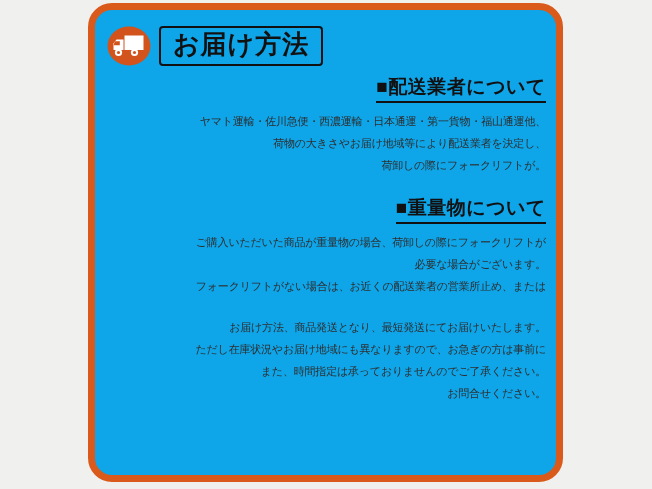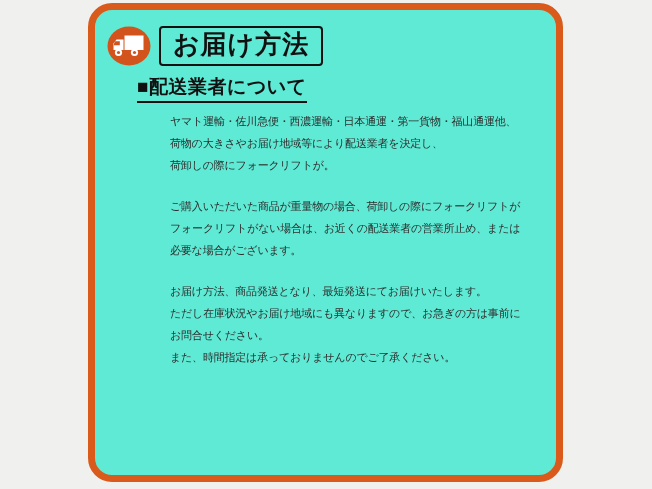--- a/index.html
+++ b/index.html
@@ -13,21 +13,21 @@
     font-family: "Liberation Sans", "DejaVu Sans", sans-serif;
     position: relative;
     overflow: hidden;
   }
   .panel {
     position: absolute;
     left: 88px;
     top: 3px;
     width: 461px;
     height: 465px;
-    background: #5eead4;
+    background: #0ea5e9;
     border: 7px solid #d95a1a;
     border-radius: 24px;
   }
   .panel-inner {
     padding: 16px 10px 10px 12px;
   }
   .header-row {
     display: flex;
     align-items: center;
     gap: 8px;
@@ -44,20 +44,21 @@
     border-radius: 4px;
     padding: 1px 12px 3px 12px;
     font-size: 26px;
     font-weight: bold;
     color: #111111;
     letter-spacing: 1px;
     line-height: 1.2;
   }
   .sections {
     padding-left: 30px;
+    text-align: right;
   }
   .section {
     margin-bottom: 19px;
   }
   .section:last-child {
     margin-bottom: 0;
   }
   .section-heading {
     display: inline-block;
     font-size: 19px;
@@ -107,31 +108,32 @@
       <div class="section">
         <div class="section-heading">■配送業者について</div>
         <div class="section-body">
           <div class="body-line">ヤマト運輸・佐川急便・西濃運輸・日本通運・第一貨物・福山通運他、</div>
           <div class="body-line">荷物の大きさやお届け地域等により配送業者を決定し、</div>
           <div class="body-line">荷卸しの際にフォークリフトが。</div>
         </div>
       </div>
 
       <div class="section">
+        <div class="section-heading">■重量物について</div>
         <div class="section-body">
           <div class="body-line">ご購入いただいた商品が重量物の場合、荷卸しの際にフォークリフトが</div>
+          <div class="body-line">必要な場合がございます。</div>
           <div class="body-line">フォークリフトがない場合は、お近くの配送業者の営業所止め、または</div>
-          <div class="body-line">必要な場合がございます。</div>
         </div>
       </div>
 
       <div class="section">
         <div class="section-body">
           <div class="body-line">お届け方法、商品発送となり、最短発送にてお届けいたします。</div>
           <div class="body-line">ただし在庫状況やお届け地域にも異なりますので、お急ぎの方は事前に</div>
+          <div class="body-line">また、時間指定は承っておりませんのでご了承ください。</div>
           <div class="body-line">お問合せください。</div>
-          <div class="body-line">また、時間指定は承っておりませんのでご了承ください。</div>
         </div>
       </div>
 
     </div>
   </div>
 </div>
 
 </body></html>

